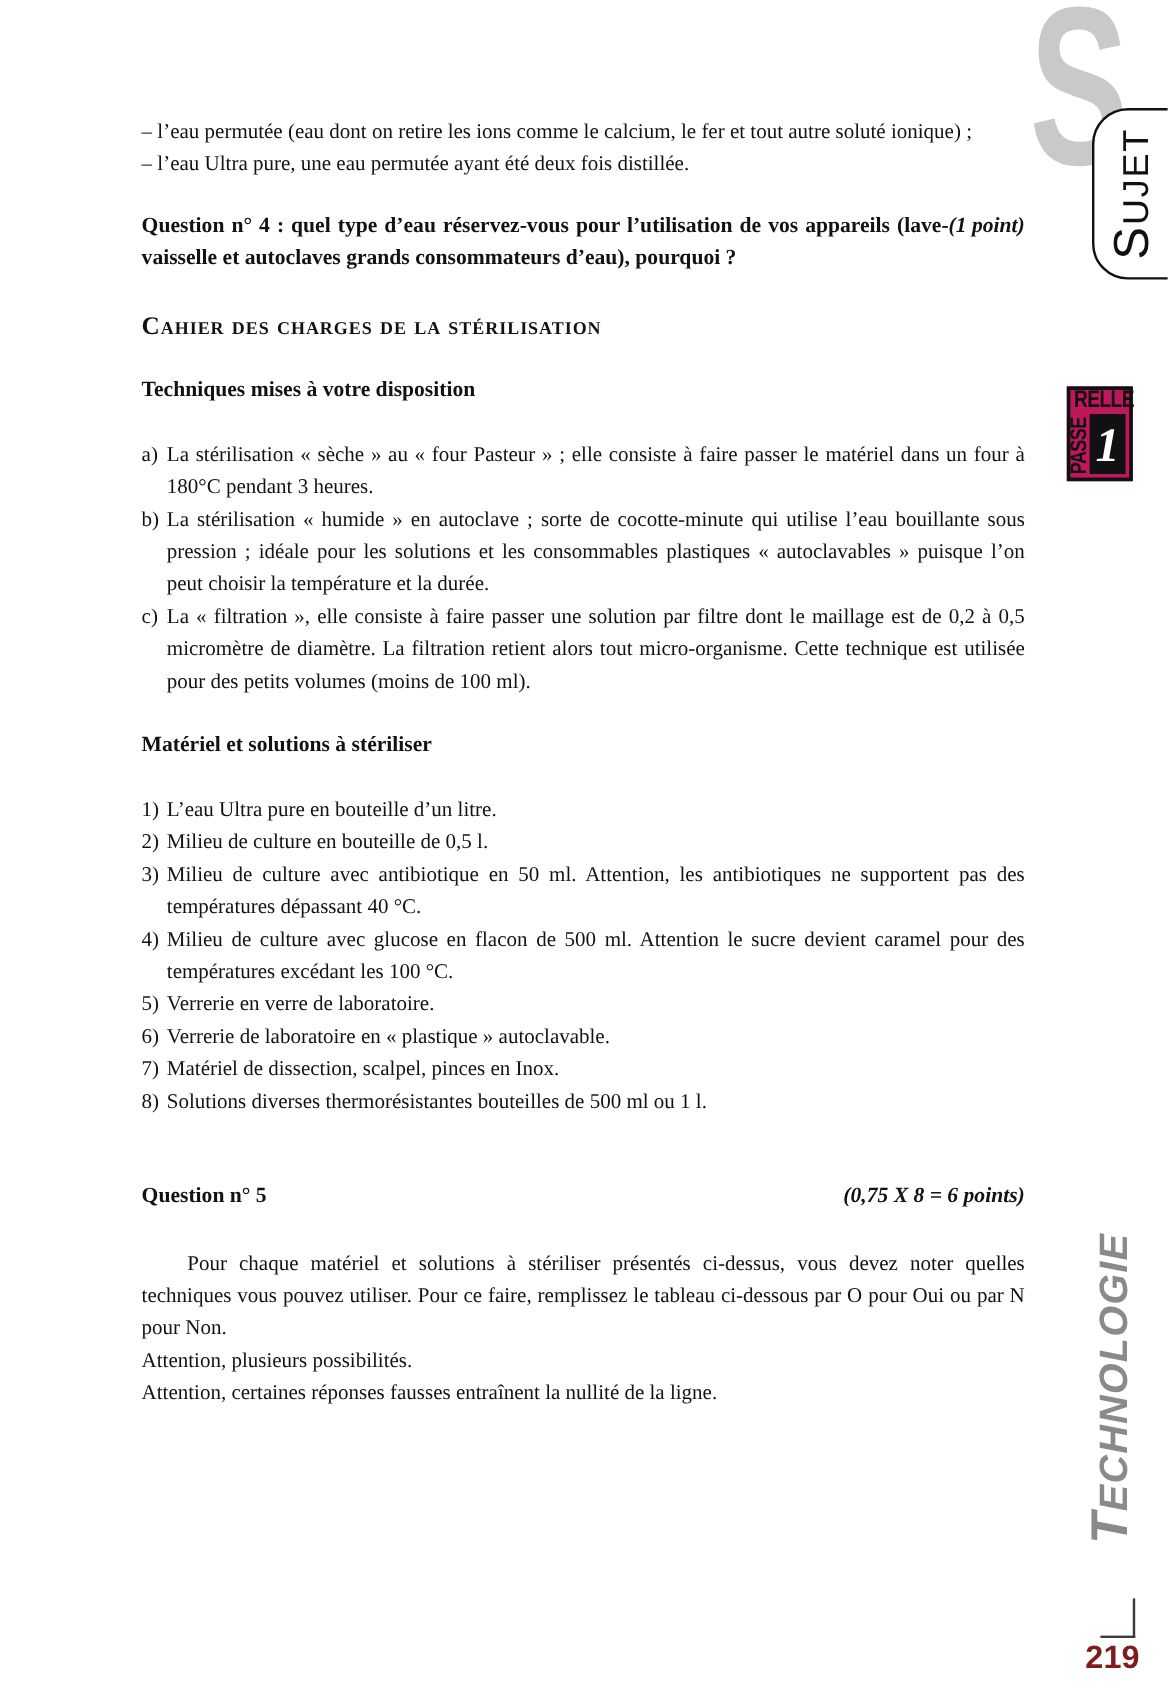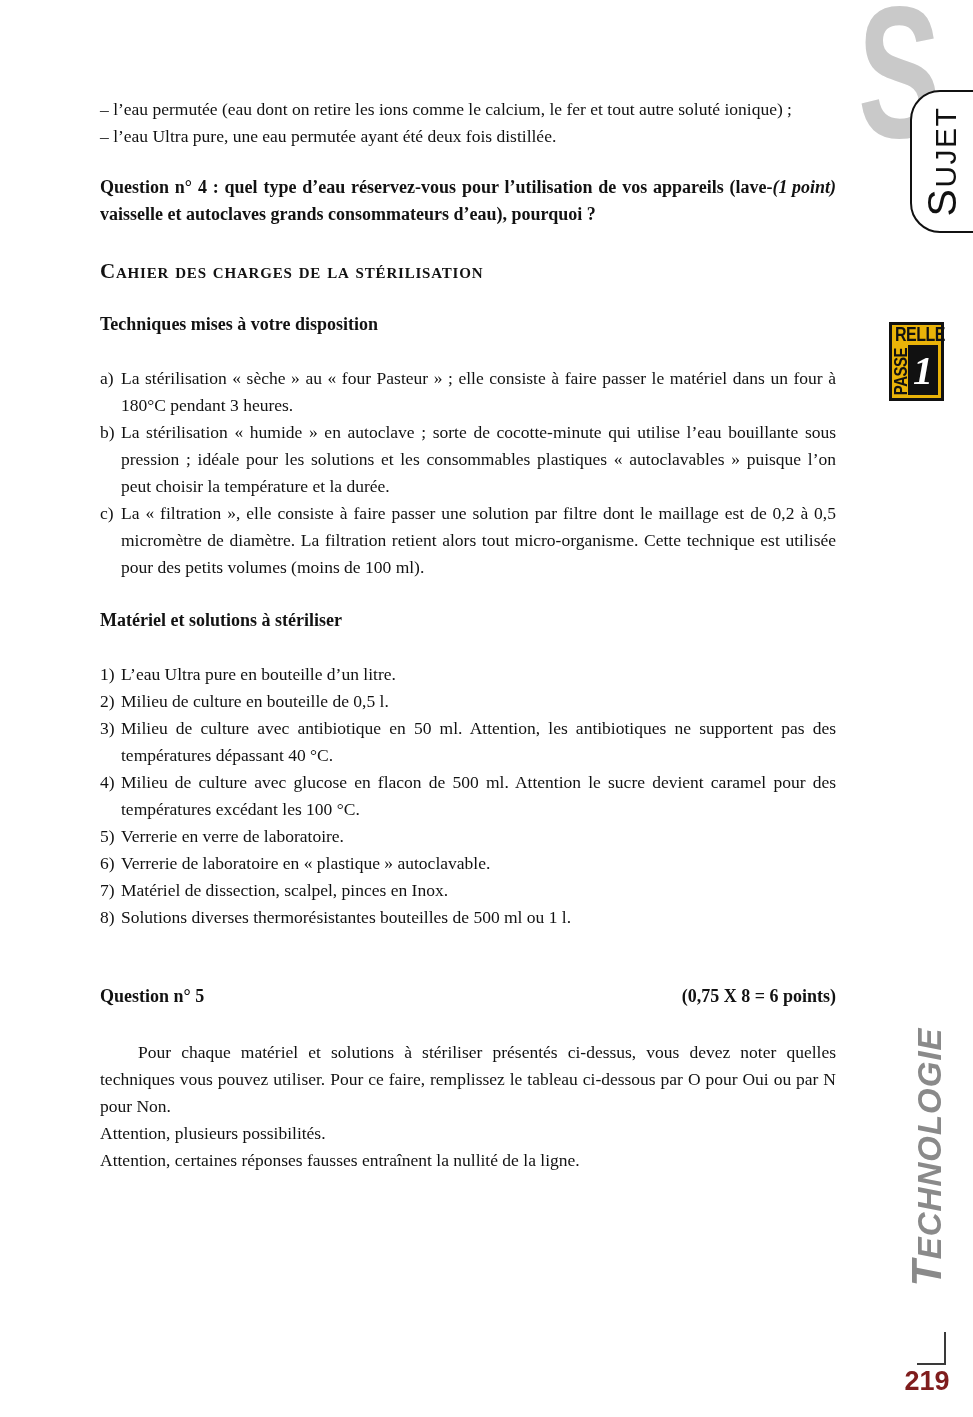--- a/index.html
+++ b/index.html
@@ -8,21 +8,21 @@
     background: #ffffff;
     position: relative;
     overflow: hidden;
     font-family: "Liberation Serif", serif;
     color: #121212;
   }
 
   
   .main-column {
     position: absolute;
-    left: 100px; top: 96px;
+    left: 118px; top: 96px;
     width: 736px;
     font-size: 17.5px;
     line-height: 27px;
     text-align: justify;
     z-index: 3;
   }
   .intro-line { text-align: justify; }
   .question-block {
     margin-top: 24px;
     font-weight: bold;
@@ -58,21 +58,21 @@
     width: 21px;
     text-indent: 0;
   }
   .question5-row {
     margin-top: 52px;
     display: flex;
     justify-content: space-between;
     font-weight: bold;
     font-size: 18px;
   }
-  .question5-row .points { }
+  .question5-row .points { font-style: italic; }
   .closing-p1 { margin-top: 29px; text-indent: 38px; }
   .closing-p2, .closing-p3 { text-align: left; }
 
   
   .watermark-s {
     position: absolute;
     left: 858px; top: -40px;
     font-family: "Liberation Sans", sans-serif;
     font-weight: bold;
     font-size: 188px;
@@ -110,21 +110,21 @@
   }
   .sujet-label .initial { font-size: 41px; }
   .sujet-label .rest { font-size: 30px; }
 
   .passerelle-badge {
     position: absolute;
     left: 889px; top: 322px;
     width: 55px; height: 79px;
     box-sizing: border-box;
     border: 3px solid #111111;
-    background: #eab308;
+    background: #be185d;
     z-index: 3;
     font-family: "Liberation Sans", sans-serif;
   }
   .badge-word-top {
     position: absolute;
     left: 3px; top: -2px;
     font-weight: bold;
     font-size: 16px;
     letter-spacing: -0.5px;
     transform: scaleY(1.25);

